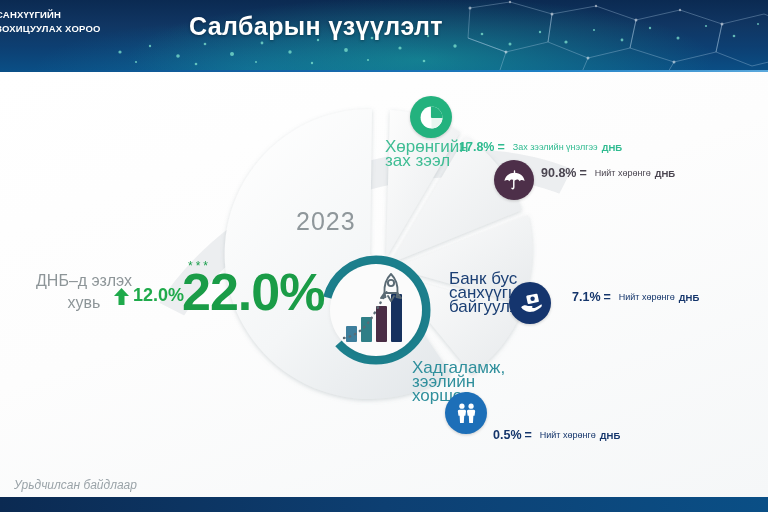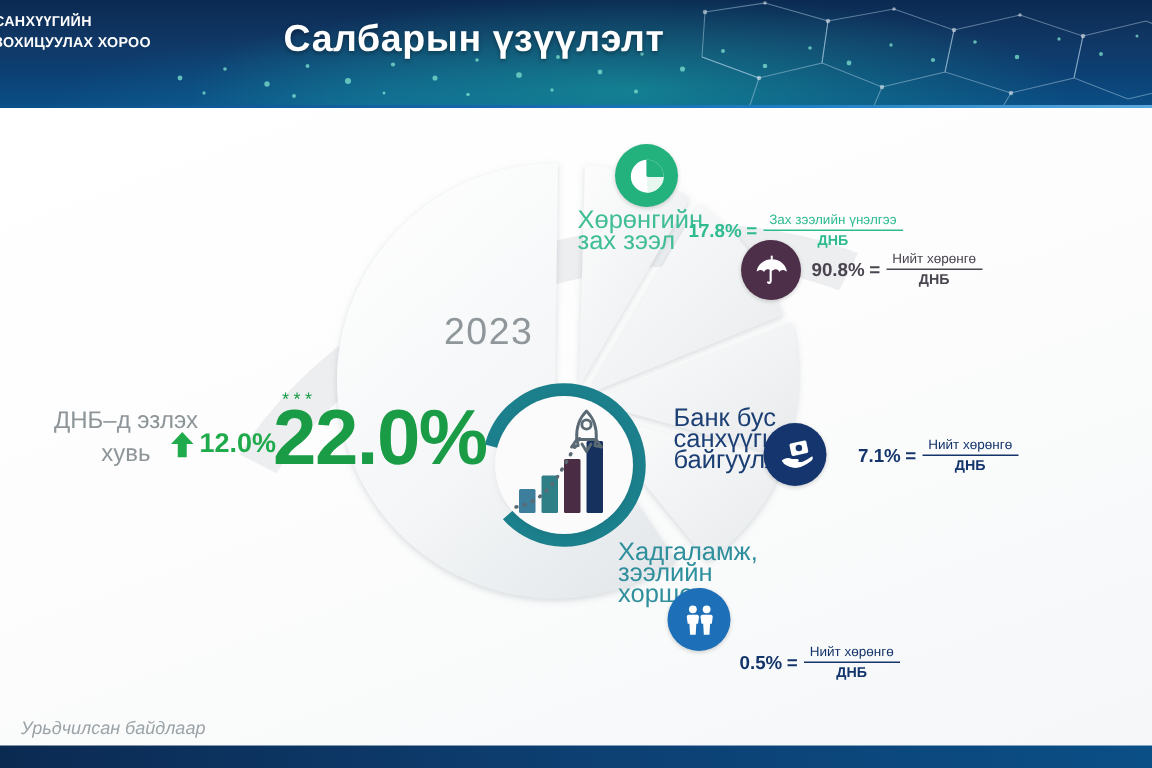--- a/index.html
+++ b/index.html
@@ -105,21 +105,21 @@
 
   
   .legend-item{position:absolute;}
   .badge{
     position:absolute;border-radius:50%;
     display:flex;align-items:center;justify-content:center;
     box-shadow:0 1px 3px rgba(0,0,0,.18);
   }
   .frac{position:absolute;display:flex;align-items:center;white-space:nowrap;}
   .frac .pct{font-size:12.5px;font-weight:700;margin-right:3px;}
-  .frac .stack{display:flex;flex-direction:column;align-items:center;line-height:12px;}
+  .frac .stack{display:flex;flex-direction:row;align-items:center;line-height:12px;}
   .frac .num{font-size:9px;padding:0 4px 1px 4px;}
   .frac .den{font-size:9.5px;font-weight:700;padding-top:1px;}
   .frac .bar{height:1px;width:100%;}
 </style>
 </head>
 <body>
 
 <div class="canvas">
 
   <div class="header">

